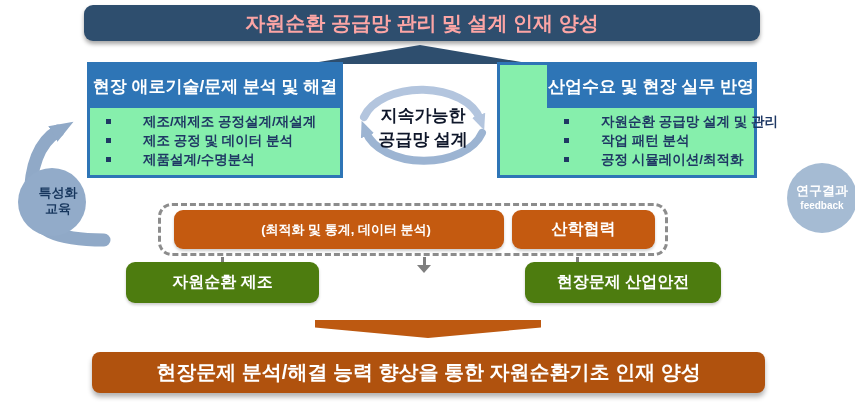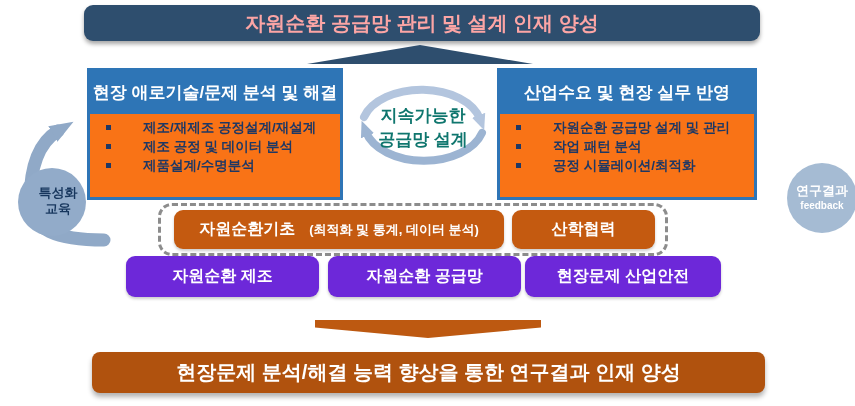--- a/index.html
+++ b/index.html
@@ -17,41 +17,41 @@
     display:flex; align-items:center; justify-content:center;
     color:#fca5a5; font-size:20px; font-weight:800;
   }
   .up-chevron {
     position:absolute; left:307px; top:45px; width:226px; height:19px;
     background:#2E4E6E;
     clip-path:polygon(0 100%, 50% 0, 100% 100%);
   }
 
   
-  .side-box { position:absolute; top:68px; height:132px; border:3px solid #2E75B6; background:#f97316; }
+  .side-box { position:absolute; top:62px; height:116px; border:3px solid #2E75B6; background:#86efac; }
   .side-box.left  { left:87px;  width:256px; }
-  .side-box.right { left:497px; width:260px; }
+  .side-box.right { left:497px; width:260px;padding-left:48px; }
   .side-box .hd {
     margin:-1px; height:44px; background:#2E75B6;
     display:flex; align-items:center; justify-content:center;
     color:#ffffff; font-size:17px; font-weight:800;
     width:calc(100% + 2px);
   }
   .side-box ul { list-style:none; padding:5px 4px 0 16px; }
   .side-box li {
     display:flex; align-items:center; height:19px;
     color:#1F3864; font-size:13.5px; font-weight:700; white-space:nowrap;
   }
   .sq { width:5px; height:5px; background:#1F3864; margin-right:32px; flex:0 0 auto; }
 
   
   .cycle-svg { position:absolute; left:348px; top:72px; width:150px; height:114px; }
   .cycle-label {
     position:absolute; left:352px; top:104px; width:142px;
-    text-align:center; color:#0f766e; font-size:17px; font-weight:800; line-height:24px;
+    text-align:center; color:#0f172a; font-size:17px; font-weight:800; line-height:24px;
   }
 
   
   .spec-svg { position:absolute; left:0; top:100px; width:135px; height:165px; }
   .spec-badge-label {
     position:absolute; left:24px; top:185px; width:68px;
     text-align:center; color:#17365D; font-size:13px; font-weight:800; line-height:16px;
   }
 
   
@@ -84,21 +84,21 @@
   .darrow .stem { position:absolute; left:5.5px; top:0; width:3px; height:9px; background:#7F7F7F; }
   .darrow .head {
     position:absolute; left:0; top:8px; width:0; height:0;
     border-left:7px solid transparent; border-right:7px solid transparent;
     border-top:8px solid #7F7F7F;
   }
   .darrow.a1 { left:215px; } .darrow.a2 { left:417px; } .darrow.a3 { left:570px; }
 
   
   .track {
-    position:absolute; top:256px; height:41px; background:#6d28d9; border-radius:9px;
+    position:absolute; top:262px; height:41px; background:#4d7c0f; border-radius:9px;
     box-shadow:0 2px 3px rgba(0,0,0,0.2);
     display:flex; align-items:center; justify-content:center;
     color:#ffffff; font-size:16px; font-weight:800;
   }
   .track.t1 { left:126px; width:193px; }
   .track.t2 { left:328px; width:193px; }
   .track.t3 { left:525px; width:196px; }
 
   
   .down-chevron {
@@ -191,21 +191,20 @@
     <div>교육</div>
   </div>
 
   <div class="feedback-badge">
     <div class="l1">연구결과</div>
     <div class="l2">feedback</div>
   </div>
 
   <div class="dashed-group"></div>
   <div class="pill foundation">
-    <span>자원순환기초</span>
     <span class="sub">(최적화 및 통계, 데이터 분석)</span>
   </div>
   <div class="pill coop">
     <span>산학협력</span>
   </div>
 
   <div class="darrow a1">
       <div class="stem"></div>
       <div class="head"></div>
     </div>
@@ -214,25 +213,22 @@
       <div class="head"></div>
     </div>
   <div class="darrow a3">
       <div class="stem"></div>
       <div class="head"></div>
     </div>
 
   <div class="track t1">
     <span>자원순환 제조</span>
   </div>
-  <div class="track t2">
-    <span>자원순환 공급망</span>
-  </div>
   <div class="track t3">
     <span>현장문제 산업안전</span>
   </div>
 
   <div class="down-chevron"></div>
   <div class="bottom-banner">
-    <span>현장문제 분석/해결 능력 향상을 통한 연구결과 인재 양성</span>
+    <span>현장문제 분석/해결 능력 향상을 통한 자원순환기초 인재 양성</span>
   </div>
 
 </div>
 
 </body></html>

